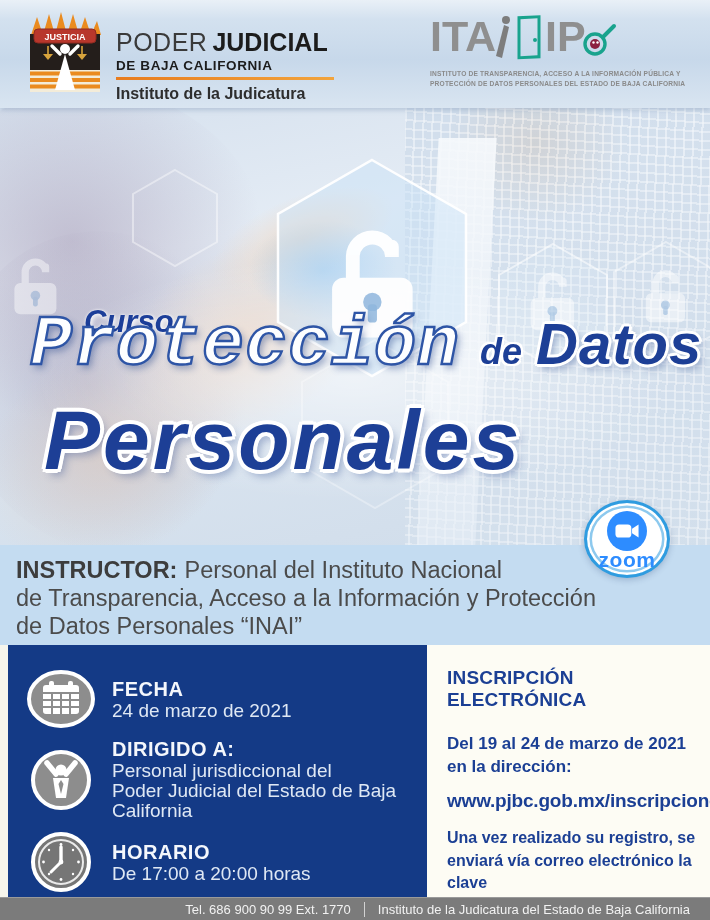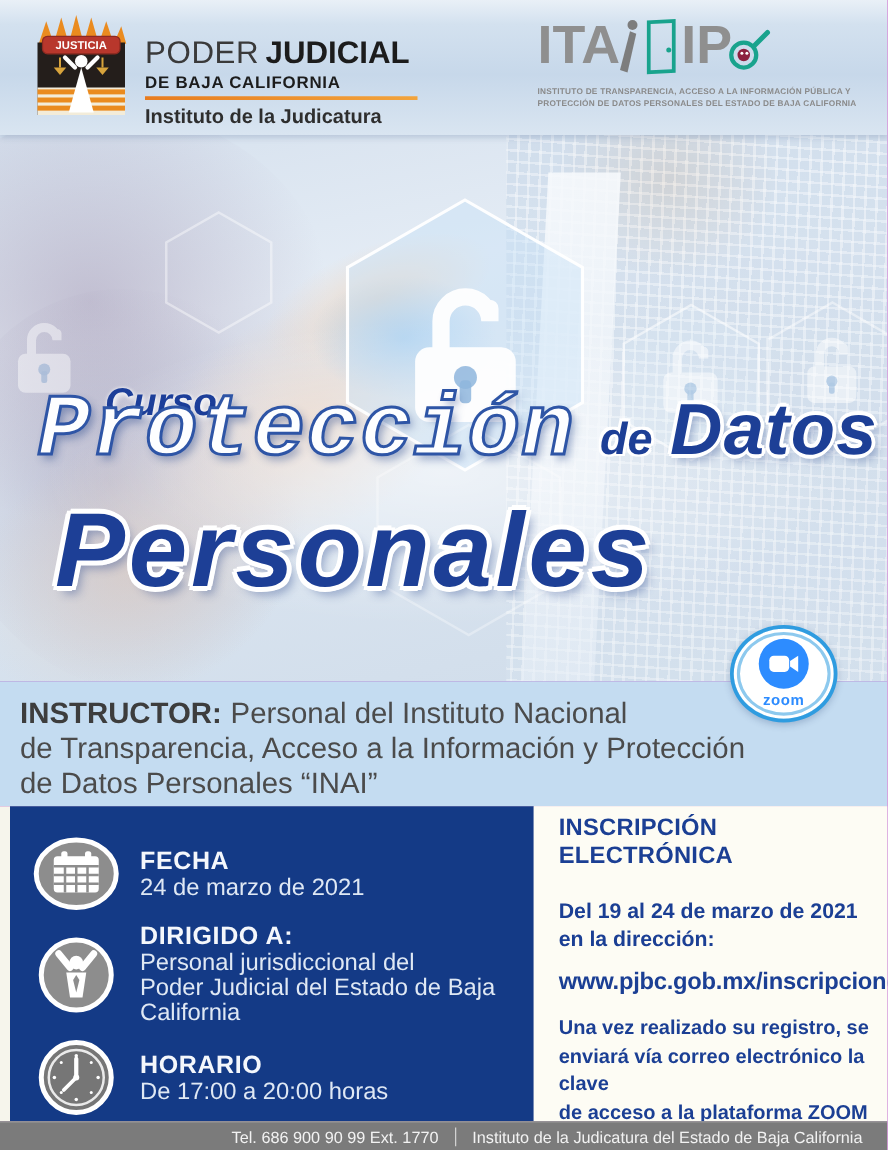--- a/index.html
+++ b/index.html
@@ -63,34 +63,34 @@
   .title-line2{
     position:absolute;left:44px;top:284px;font-size:84px;font-weight:800;font-style:italic;color:#1d3f96;letter-spacing:3px;white-space:nowrap;
     text-shadow:-3px -3px 0 #fff,3px -3px 0 #fff,-3px 3px 0 #fff,3px 3px 0 #fff,0 4px 0 #fff,0 -4px 0 #fff,4px 0 0 #fff,-4px 0 0 #fff,5px 6px 8px rgba(40,70,140,.4);}
   
   .zoom-badge{position:absolute;left:584px;top:500px;width:86px;height:78px;z-index:20;}
   .zb-outer{
     width:86px;height:78px;border-radius:50%;background:#fff;border:3px solid #2f9ce0;
     box-shadow:inset 0 0 0 2.5px #fff,inset 0 0 0 5px rgba(47,156,224,.55),0 2px 6px rgba(30,60,110,.25);
     display:flex;flex-direction:column;align-items:center;justify-content:center;}
   .zb-cam{width:40px;height:40px;border-radius:50%;background:#2d8cff;display:flex;align-items:center;justify-content:center;margin-top:1px;}
-  .zb-label{color:#2d8cff;font-weight:800;font-size:12px;letter-spacing:.5px;line-height:18px;}
+  .zb-label{color:#2d8cff;font-weight:800;font-size:21px;letter-spacing:.5px;line-height:18px;}
   
   .instructor{position:absolute;top:545px;left:0;width:710px;height:100px;background:#c4dcf1;padding:11px 0 0 16px;}
   .ins-line{font-size:23.5px;line-height:28px;color:#4b4b4b;}
   .ins-label{font-weight:800;color:#3d3d3d;margin-right:7px;}
   
   .bottom{position:absolute;top:645px;left:0;width:710px;height:252px;background:#f6f5ec;}
   .details-box{position:absolute;left:8px;top:0;width:419px;height:252px;background:#143a86;padding:24px 14px 0 18px;}
   .detail-row{display:flex;align-items:center;margin-bottom:9px;}
   .detail-icon{flex:0 0 70px;display:flex;justify-content:center;}
   .detail-text{margin-left:16px;color:#eef3fb;}
   .detail-title{font-size:20px;font-weight:800;letter-spacing:.5px;color:#f4f7fc;}
   .detail-line{font-size:19px;line-height:20px;color:#dfe8f4;}
-  .reg-panel{position:absolute;left:427px;top:0;width:283px;height:252px;background:#fdfcf4;padding:7px 10px 0 20px;color:#1b3f94;}
+  .reg-panel{position:absolute;left:427px;top:0;width:283px;height:252px;background:#fdfcf4;padding:22px 10px 0 20px;color:#1b3f94;}
   .reg-title{font-size:19px;font-weight:800;letter-spacing:.2px;margin-bottom:21px;}
   .reg-period{font-size:17px;font-weight:700;line-height:23px;margin-bottom:12px;}
   .reg-url{font-size:19px;font-weight:800;letter-spacing:-.2px;margin-bottom:15px;white-space:nowrap;}
   .reg-note{font-size:16px;font-weight:700;line-height:22.5px;}
   
   .footer{position:absolute;top:897px;left:0;width:710px;height:23px;background:#7b7b7b;border-top:1px solid #9a9a9a;
     display:flex;align-items:center;justify-content:flex-end;gap:13px;padding-right:20px;color:#f2f2f2;font-size:13px;}
   .footer-sep{width:1px;height:15px;background:#d2d2d2;}
 </style>
 </head>

